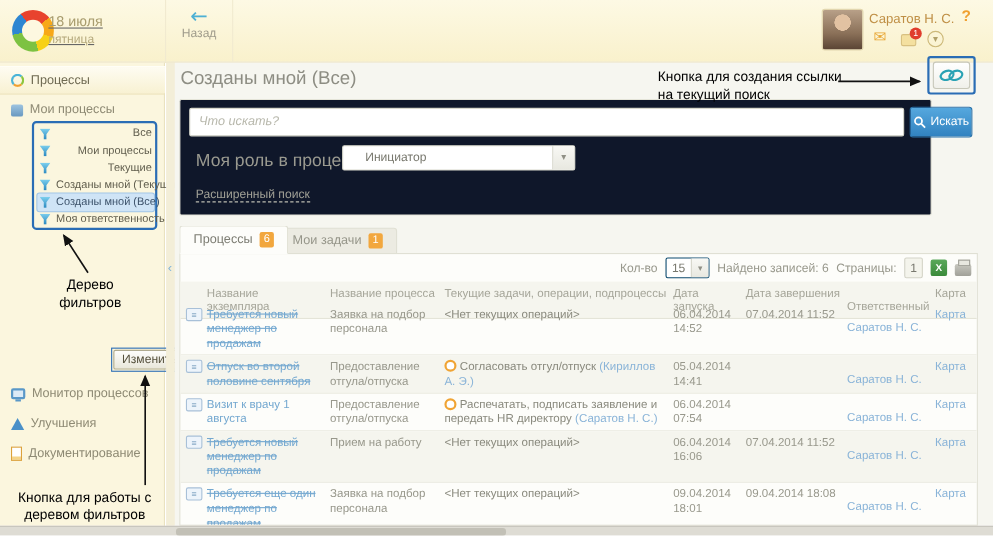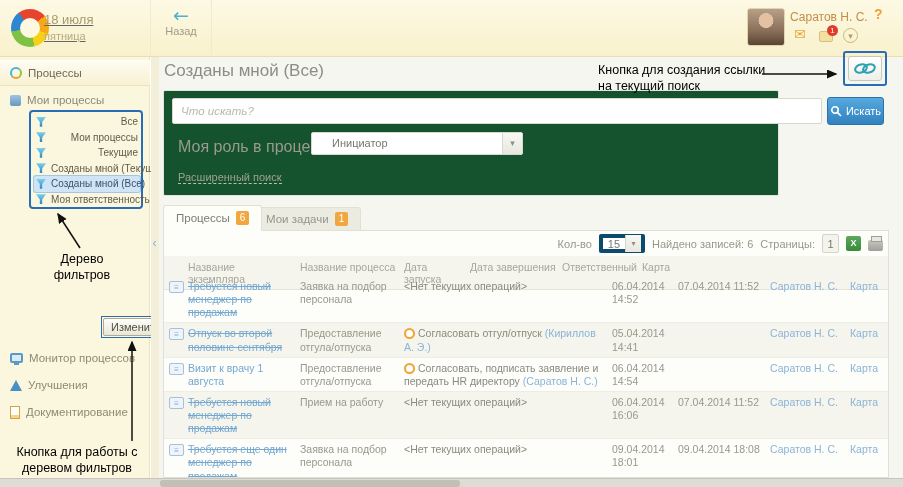--- a/index.html
+++ b/index.html
@@ -58,21 +58,21 @@
   .icon-docfile { flex:0 0 auto; width:10px; height:13px; background:#fff; border:1px solid #dca23c; box-shadow:inset 0 -3px 0 #f4d488; }
 
   
   .mainbg { position:absolute; left:159px; top:57px; right:0; bottom:9px; background:#f6f6f0; }
   .ptitle { position:absolute; left:164px; top:61px; font-size:17px; color:#8d8d83; }
   .chainbox { position:absolute; left:843px; top:51px; width:44px; height:35px; border:2px solid #2a6db5; border-radius:3px; z-index:15; }
   .chainbtn { position:absolute; left:848px; top:56px; width:34px; height:25px; background:linear-gradient(#ffffff,#f0f0ea);
               border:1px solid #c8c8ba; border-radius:3px; display:flex; align-items:center; justify-content:center; cursor:pointer; z-index:16; }
   .ann-link { position:absolute; left:598px; top:62px; width:172px; text-align:left; z-index:20; }
 
-  .searchpanel { position:absolute; left:163px; top:90px; width:616px; height:106px; background:#14532d; border:1px solid #e4e4d8; border-radius:2px; }
+  .searchpanel { position:absolute; left:163px; top:90px; width:684px; height:106px; background:#0f172a; border:1px solid #e4e4d8; border-radius:2px; }
   .searchinput { position:absolute; left:8px; top:7px; width:650px; height:26px; border:1px solid #d8d8cc; border-radius:2px;
                  background:#fff; padding:0 8px; font:11.5px "Liberation Sans", sans-serif; color:#777; }
   .searchinput::placeholder { color:#b8b8ac; font-style:italic; }
   .searchbtn { position:absolute; left:663px; top:6px; width:57px; height:28px; background:linear-gradient(#56a8de,#3182c0);
                border:1px solid #2a72aa; border-radius:3px; color:#fff; font-size:11px;
                display:flex; align-items:center; justify-content:center; gap:4px; cursor:pointer; }
   .rolelabel { position:absolute; left:14px; top:47px; font-size:16px; color:#9a9a90; }
   .roleselect { position:absolute; left:147px; top:41px; width:212px; height:23px; background:#fff; border:1px solid #d8d8cc;
                 border-radius:2px; font-size:11px; color:#78786e; line-height:21px; padding-left:20px; cursor:pointer; }
   .rolechev { position:absolute; right:0; top:0; width:20px; height:21px; background:linear-gradient(#f8f8f4,#e8e8e0);
@@ -80,21 +80,21 @@
   .advlink { position:absolute; left:14px; top:80px; font-size:11px; color:#a0a096; border-bottom:1px dashed #bcbcb0; cursor:pointer; }
 
   .tab { position:absolute; display:flex; align-items:center; gap:6px; padding:0 12px; font-size:11.5px; cursor:pointer; }
   .tab.active { left:163px; top:205px; height:26px; background:#fdfdfa; border:1px solid #e0e0d4; border-bottom:1px solid #fdfdfa;
                 border-radius:3px 3px 0 0; color:#7d7d73; z-index:5; }
   .tab.inactive { left:253px; top:207px; height:24px; background:#ecebe2; border:1px solid #e0e0d4; border-radius:3px 3px 0 0; color:#96968a; }
   .cbadge { background:#f2a73e; color:#fff; font-size:10px; border-radius:2px; padding:0 4px; line-height:14px; }
 
   .tablepanel { position:absolute; left:163px; top:230px; width:726px; height:248px; background:#fdfdfa; border:1px solid #e0e0d4; overflow:hidden; }
   .toolbar { position:absolute; right:5px; top:3px; display:flex; align-items:center; gap:7px; font-size:11px; color:#98988c; }
-  .mini { display:flex; align-items:center; border:4px solid #0c4a6e; background:#fff; border-radius:2px; height:19px; cursor:pointer; }
+  .mini { display:flex; align-items:center; border:1px solid #0c4a6e; background:#fff; border-radius:2px; height:19px; cursor:pointer; }
   .mini .val { padding:0 5px; color:#78786e; }
   .mchev { width:16px; height:17px; background:linear-gradient(#f8f8f4,#e8e8e0); border-left:1px solid #d4d4c8;
            text-align:center; line-height:17px; font-size:8px; color:#909086; font-family:"DejaVu Sans", sans-serif; }
   .pagebox { min-width:17px; height:19px; border:1px solid #d4d4c8; background:#f4f4ec; text-align:center; line-height:18px; color:#78786e; border-radius:2px; padding:0 2px; }
   .icon-excel { width:15px; height:15px; background:linear-gradient(#5aa85a,#3a8a3a); border-radius:2px; color:#fff;
                 font-size:9px; font-weight:bold; text-align:center; line-height:15px; cursor:pointer; }
   .icon-print { width:15px; height:11px; background:linear-gradient(#c8c8c0,#a0a098); border-radius:2px; position:relative; cursor:pointer; margin-top:3px; }
   .icon-print::before { content:""; position:absolute; left:3px; top:-4px; width:9px; height:4px; background:#e8e8e0; border:1px solid #a0a098; }
 
   .thead { position:absolute; left:0; top:25px; width:724px; display:flex; background:#f5f5ee; border-bottom:1px solid #e4e4d8;
@@ -102,21 +102,21 @@
   .rows { position:absolute; left:0; top:45px; width:724px; }
   .trow { display:flex; border-bottom:1px solid #ededе4; border-bottom:1px solid #ede D; border-bottom:1px solid #edede4;
           padding:4px 0 3px; min-height:33px; font-size:10.5px; align-items:flex-start; line-height:1.25; }
   .trow.alt { background:#f5f5ee; }
   .c0 { width:24px; padding-left:5px; }
   .c1 { width:112px; padding-right:6px; }
   .c2 { width:104px; padding-right:6px; }
   .c3 { width:208px; padding-right:6px; }
   .c4 { width:66px; padding-right:4px; }
   .c5 { width:92px; padding-right:4px; }
-  .c6 { width:80px; padding-right:4px; }
+  .c6 { width:80px; padding-right:4px;margin-top:12px; }
   .c7 { width:38px; }
   .ilink { color:#74a8d0; cursor:pointer; }
   .strike { text-decoration:line-through; }
   .proc { color:#98988c; }
   .taskline { color:#8a8a7e; }
   .person { color:#8ab4d8; cursor:pointer; }
   .datecell { color:#98988c; }
   .rlink { color:#8ab4d8; cursor:pointer; }
   .doc-icon { display:inline-block; width:15px; height:12px; border:1px solid #a8c0d8; border-radius:2px; background:#edf4fb;
               color:#8cacc8; font-size:8px; line-height:11px; text-align:center; }
@@ -267,20 +267,21 @@
       <span>Страницы:</span>
       <span class="pagebox">1</span>
       <span class="icon-excel">X</span>
       <span class="icon-print"></span>
     </div>
 
     <div class="thead">
       <div class="c0"></div>
       <div class="c1">Название экземпляра</div>
       <div class="c2">Название процесса</div>
+      <div class="c3">Текущие задачи, операции, подпроцессы</div>
       <div class="c4">Дата запуска</div>
       <div class="c5">Дата завершения</div>
       <div class="c6">Ответственный</div>
       <div class="c7">Карта</div>
     </div>
 
     <div class="rows">
 
       <div class="trow">
         <div class="c0"><span class="doc-icon">≡</span></div>
@@ -301,22 +302,22 @@
         <div class="c4 datecell">05.04.2014 14:41</div>
         <div class="c5 datecell"></div>
         <div class="c6"><span class="rlink">Саратов Н. С.</span></div>
         <div class="c7"><span class="rlink">Карта</span></div>
       </div>
 
       <div class="trow">
         <div class="c0"><span class="doc-icon">≡</span></div>
         <div class="c1"><span class="ilink">Визит к врачу 1 августа</span></div>
         <div class="c2 proc">Предоставление отгула/отпуска</div>
-        <div class="c3"><span class="task-icon" data-icon="orange"></span><span class="taskline">Согласовать, подписать заявление и передать HR директору</span> <span class="person">(Саратов Н. С.)</span></div>
-        <div class="c4 datecell">06.04.2014 14:54</div>
+        <div class="c3"><span class="task-icon" data-icon="orange"></span><span class="taskline">Распечатать, подписать заявление и передать HR директору</span> <span class="person">(Саратов Н. С.)</span></div>
+        <div class="c4 datecell">06.04.2014 07:54</div>
         <div class="c5 datecell"></div>
         <div class="c6"><span class="rlink">Саратов Н. С.</span></div>
         <div class="c7"><span class="rlink">Карта</span></div>
       </div>
 
       <div class="trow alt">
         <div class="c0"><span class="doc-icon">≡</span></div>
         <div class="c1"><span class="ilink strike">Требуется новый менеджер по продажам</span></div>
         <div class="c2 proc">Прием на работу</div>
         <div class="c3"><span class="taskline">&lt;Нет текущих операций&gt;</span> <span class="person"></span></div>

